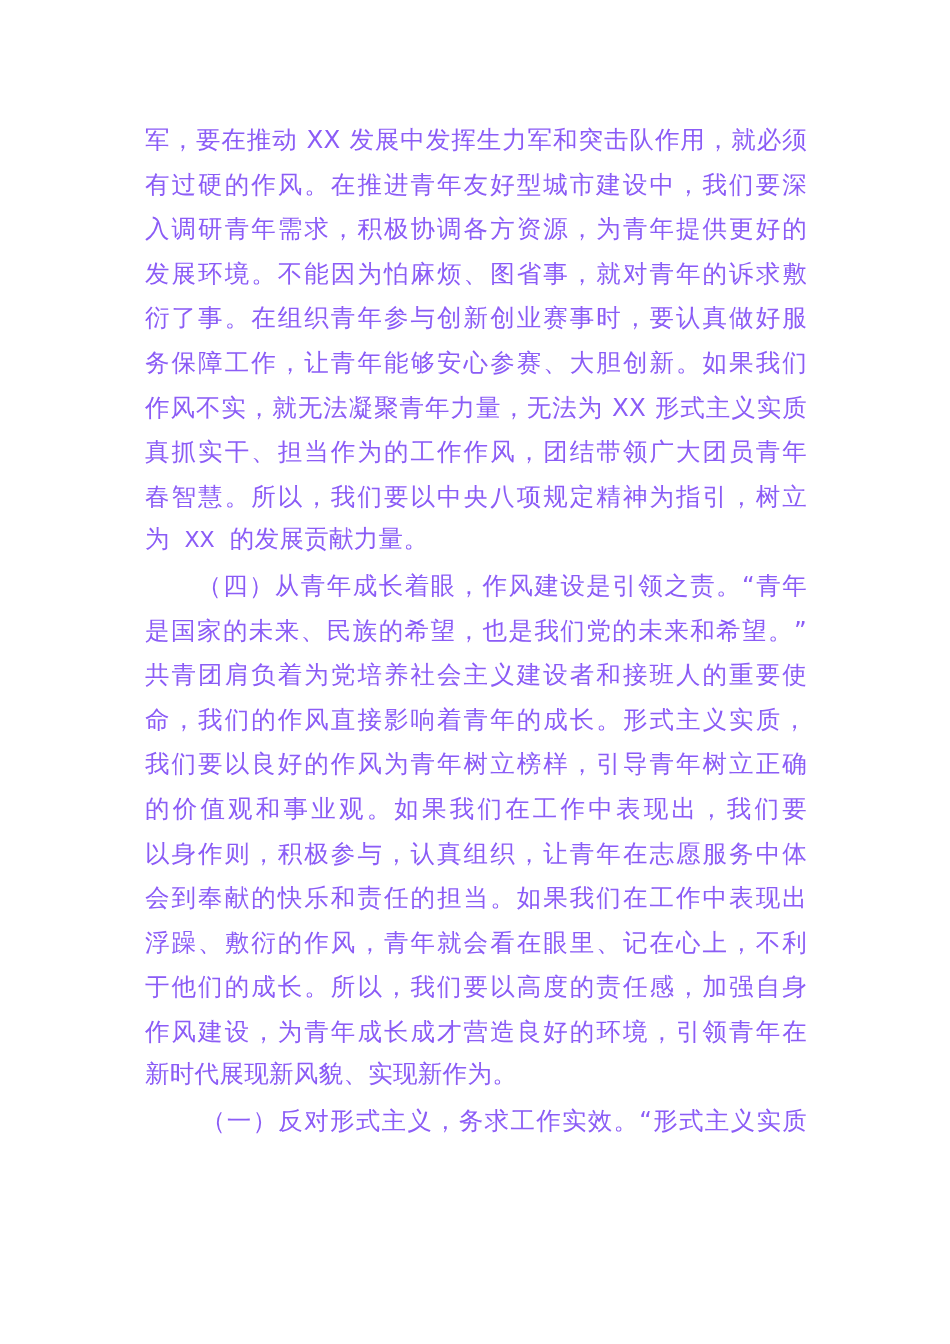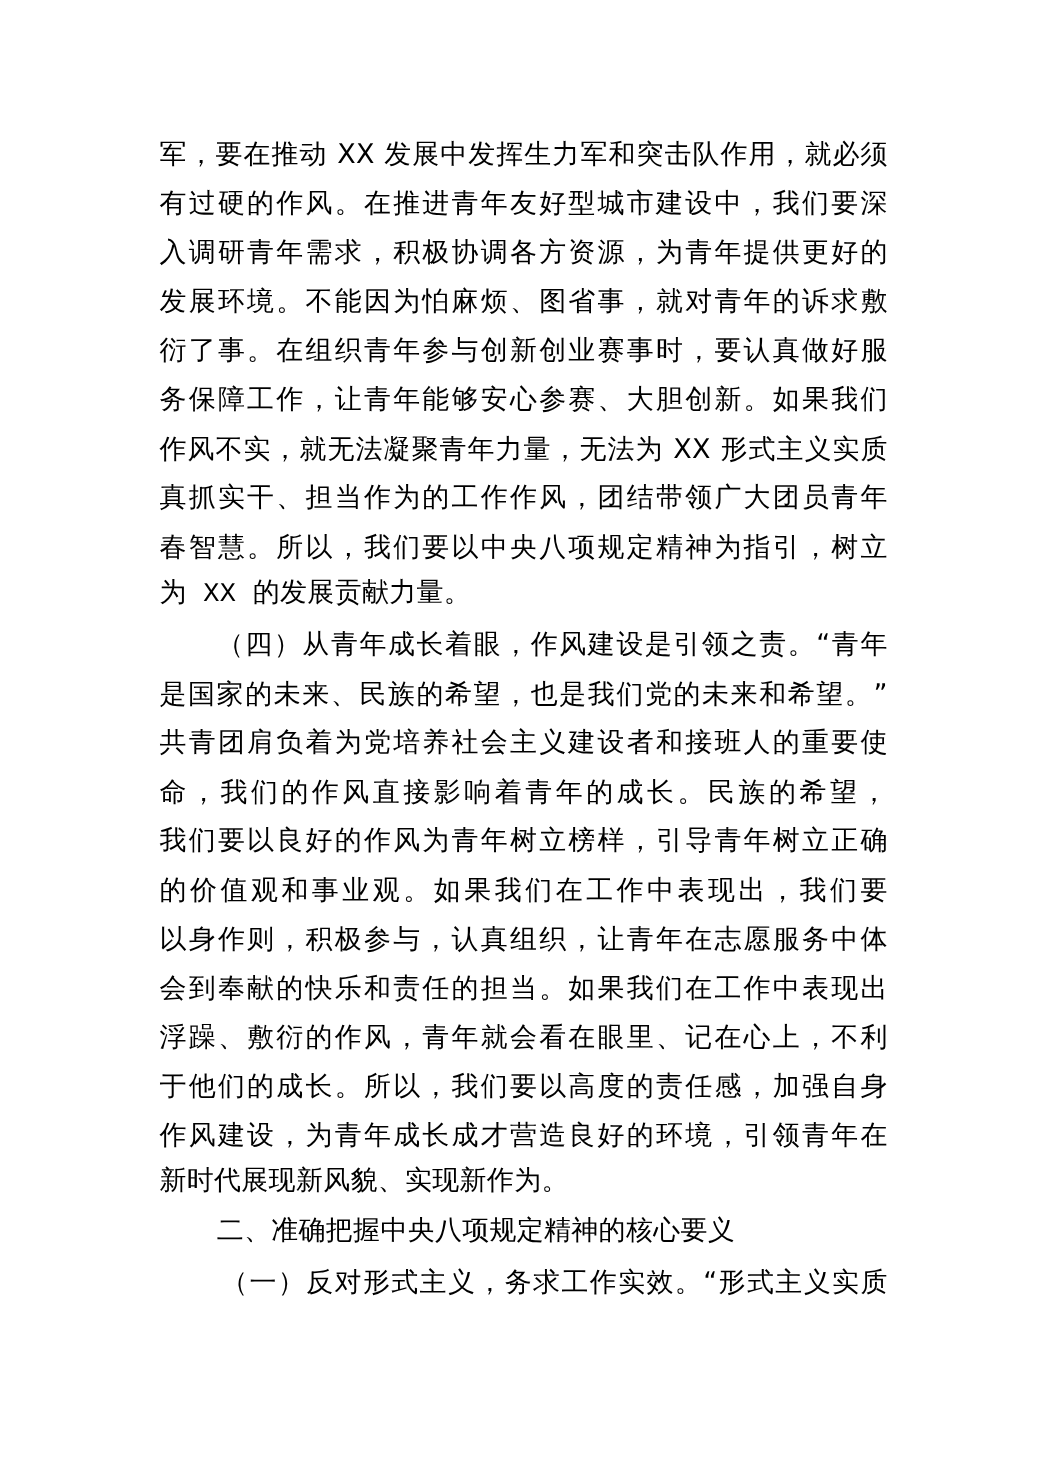--- a/index.html
+++ b/index.html
@@ -5,21 +5,21 @@
   html, body { margin: 0; padding: 0; background: #ffffff; }
   body { width: 950px; height: 1344px; position: relative; overflow: hidden; }
   .page {
     position: absolute;
     left: 145px;
     top: 118px;
     width: 662px;
     font-family: "DejaVu Sans", "Liberation Sans", sans-serif;
     font-size: 24.5px;
     line-height: 44.6px;
-    color: #000000;
+    color: #8b5cf6;
   }
   .para {
     margin: 0;
     text-align: justify;
     text-align-last: left;
     word-break: break-all;
     letter-spacing: 0.3px;
   }
   .line {
     display: block;
@@ -48,31 +48,28 @@
     <span class="line">作风不实，就无法凝聚青年力量，无法为 XX 形式主义实质</span>
     <span class="line">真抓实干、担当作为的工作作风，团结带领广大团员青年</span>
     <span class="line">春智慧。所以，我们要以中央八项规定精神为指引，树立</span>
     <span class="line last">为 XX 的发展贡献力量。</span>
   </div>
 
   <div class="para">
     <span class="line indent">（四）从青年成长着眼，作风建设是引领之责。“青年</span>
     <span class="line">是国家的未来、民族的希望，也是我们党的未来和希望。”</span>
     <span class="line">共青团肩负着为党培养社会主义建设者和接班人的重要使</span>
-    <span class="line">命，我们的作风直接影响着青年的成长。民族的希望，</span>
+    <span class="line">命，我们的作风直接影响着青年的成长。形式主义实质，</span>
     <span class="line">我们要以良好的作风为青年树立榜样，引导青年树立正确</span>
     <span class="line">的价值观和事业观。如果我们在工作中表现出，我们要</span>
     <span class="line">以身作则，积极参与，认真组织，让青年在志愿服务中体</span>
     <span class="line">会到奉献的快乐和责任的担当。如果我们在工作中表现出</span>
     <span class="line">浮躁、敷衍的作风，青年就会看在眼里、记在心上，不利</span>
     <span class="line">于他们的成长。所以，我们要以高度的责任感，加强自身</span>
     <span class="line">作风建设，为青年成长成才营造良好的环境，引领青年在</span>
     <span class="line last">新时代展现新风貌、实现新作为。</span>
   </div>
 
-  <div class="para">
-    <span class="line last heading">二、准确把握中央八项规定精神的核心要义</span>
-  </div>
 
   <div class="para">
     <span class="line sub-indent">（一）反对形式主义，务求工作实效。“形式主义实质</span>
   </div>
 </div>
 
 </body></html>

